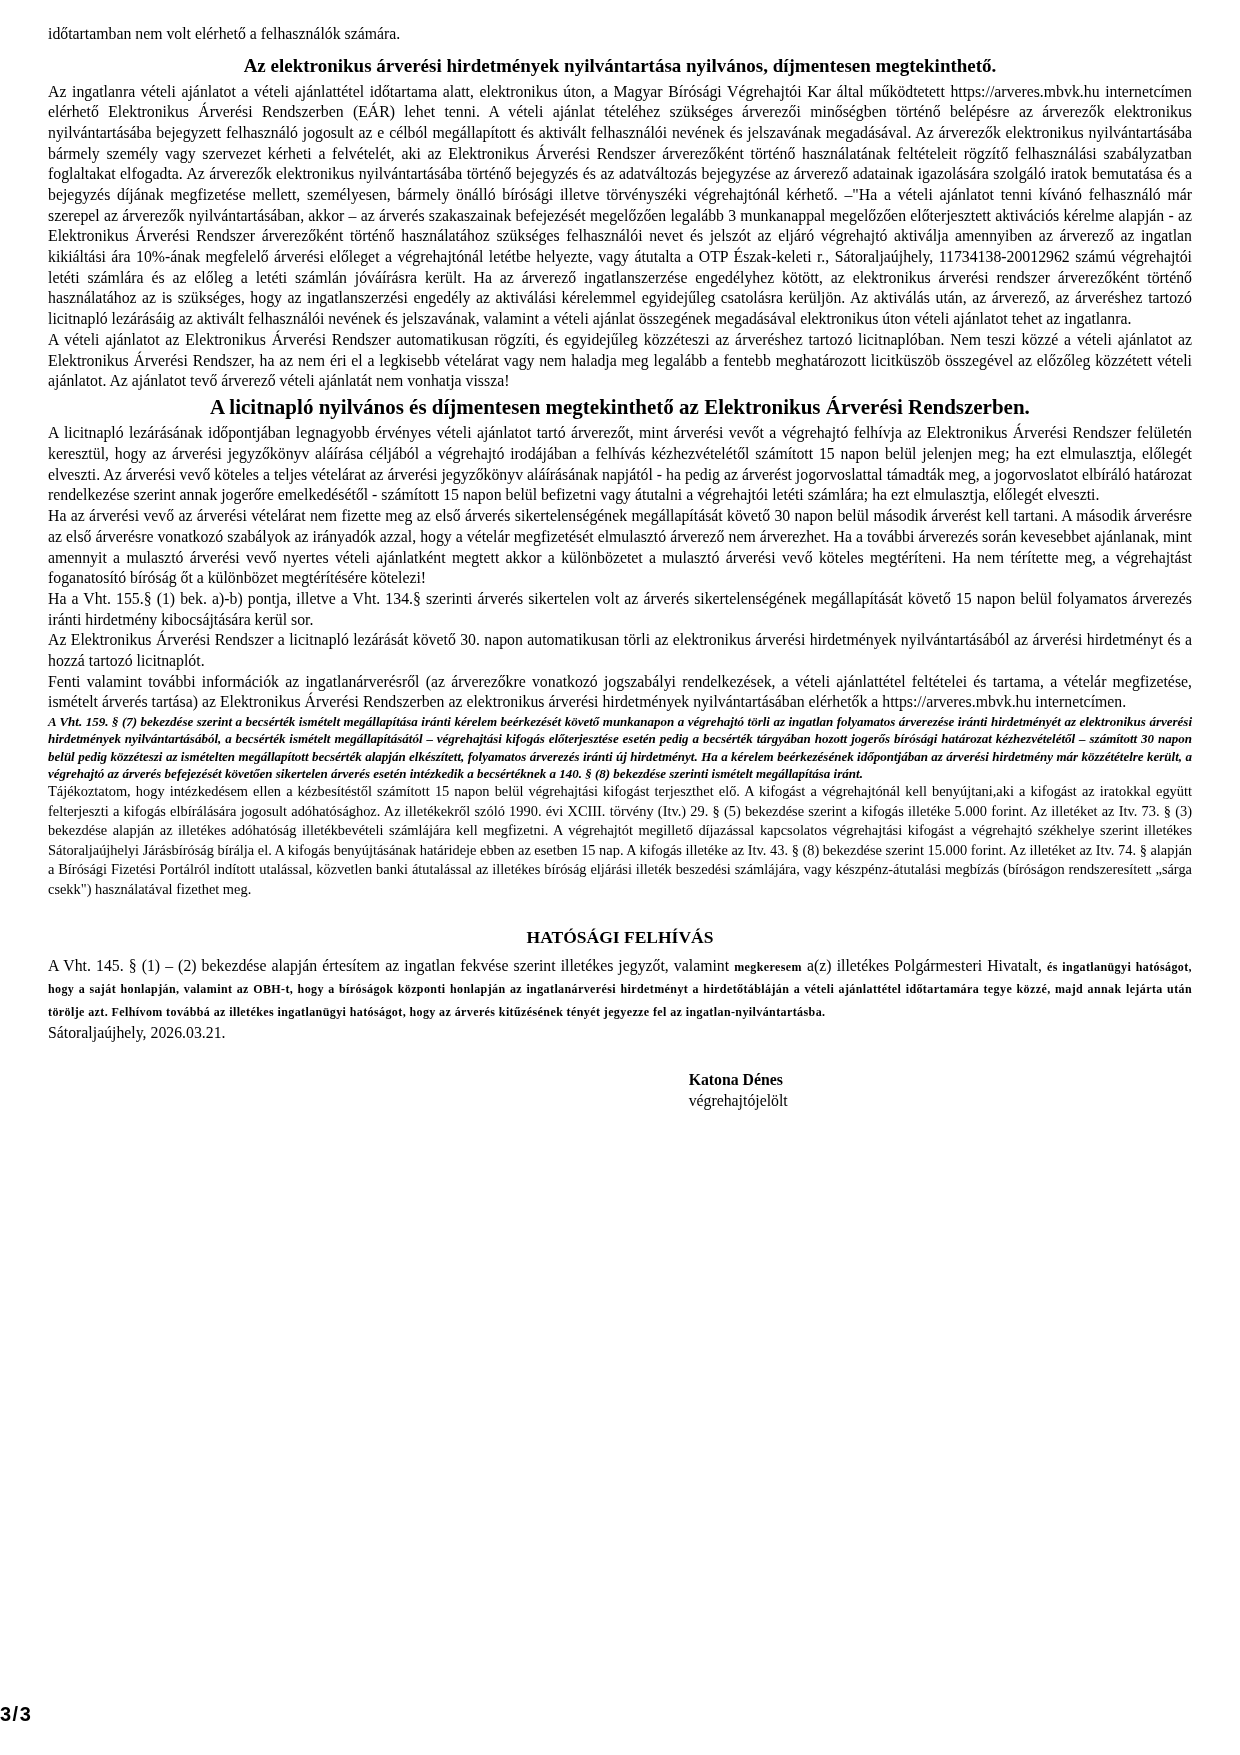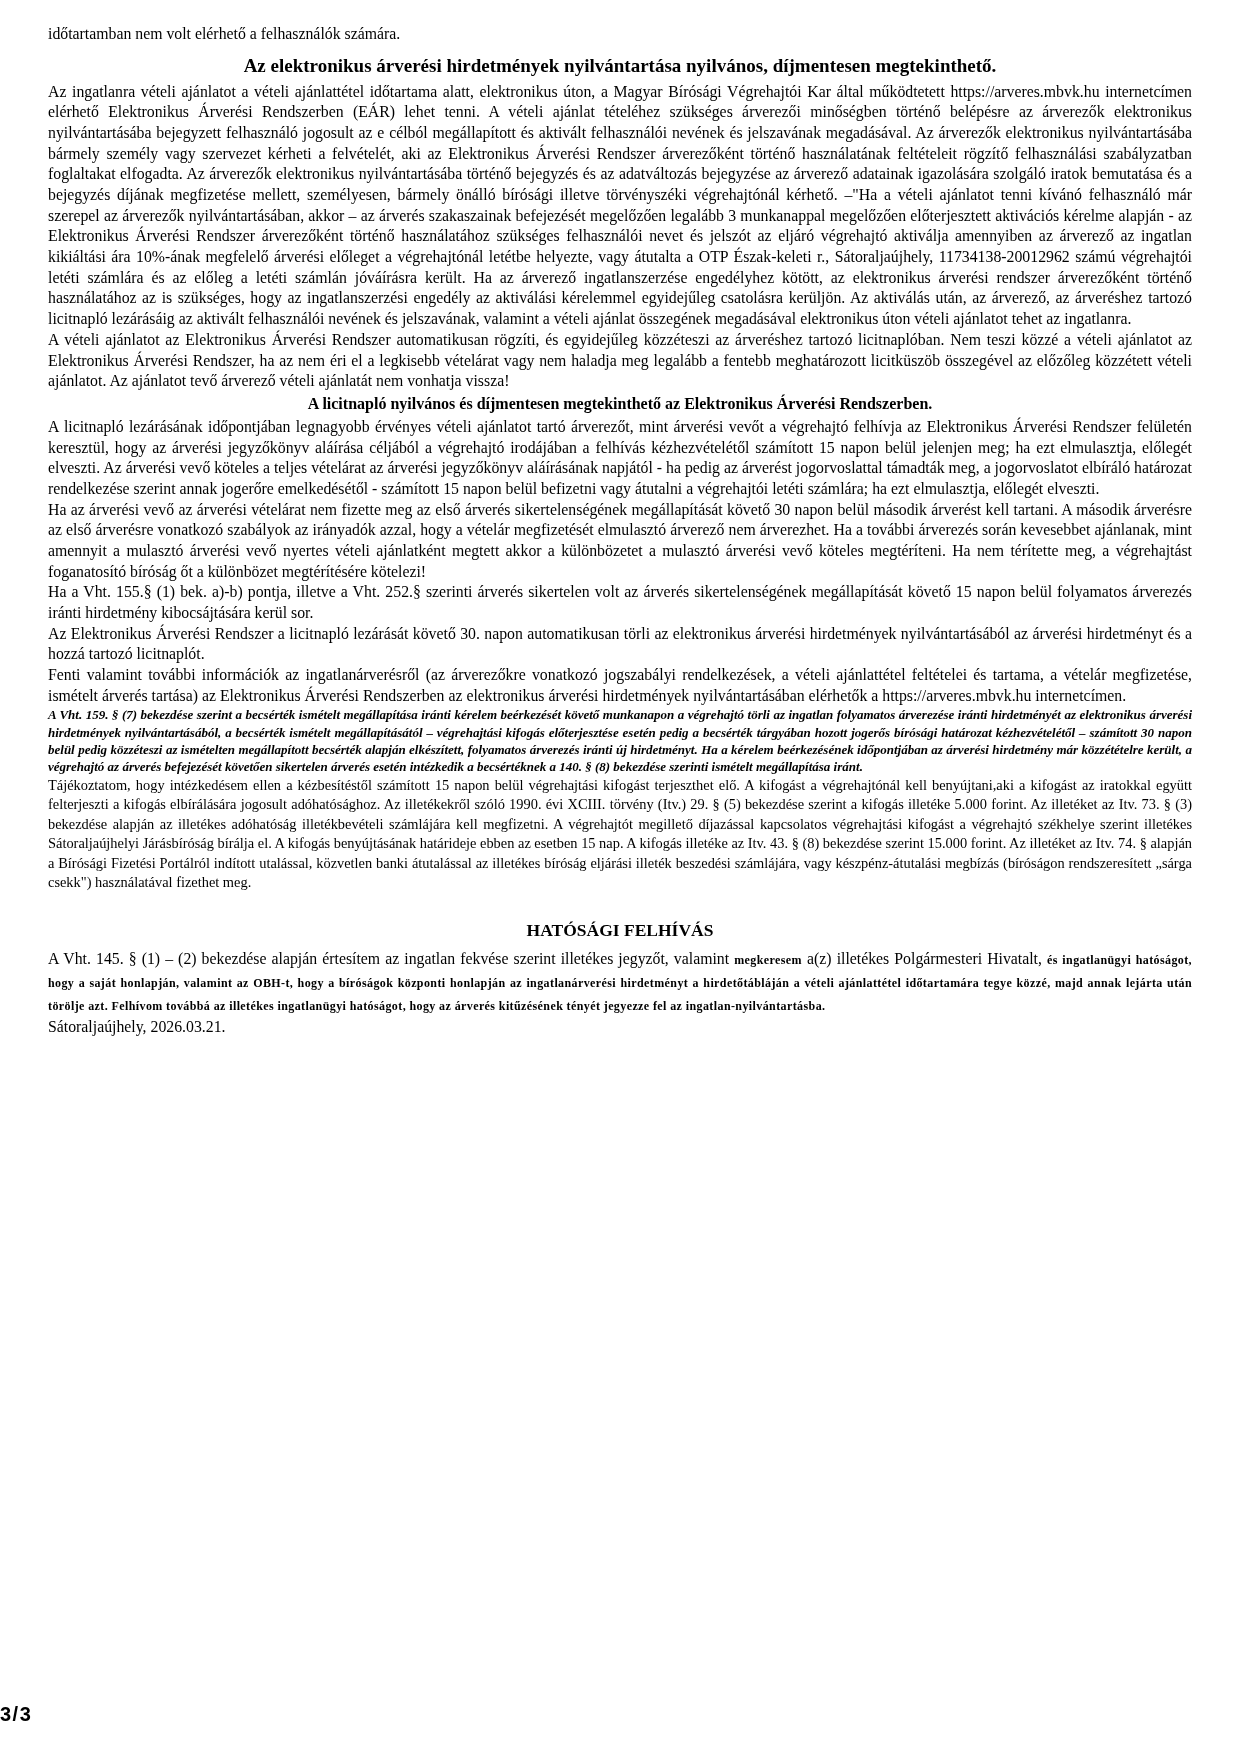--- a/index.html
+++ b/index.html
@@ -12,21 +12,21 @@
     color: #000000;
     padding: 24px 48px 0 48px;
     font-family: "Liberation Serif", serif;
     font-size: 15.8px;
     line-height: 1.31;
   }
   .doc p { margin: 0; text-align: justify; }
   .continuation { text-align: left; }
   .h-center { text-align: center; font-weight: 700; margin: 13px; }
   .title1 { font-size: 19px; margin: 9px 0 3px 0; }
-  .title2 { font-size: 16px; margin: 2px 0 2px 0; }
+  .title2 { font-size: 21px; margin: 2px 0 2px 0; }
   .vht159 {
     font-style: italic;
     font-weight: 700;
     font-size: 13px;
     line-height: 1.33;
     margin-top: 30px;
   }
   .objection {
     font-size: 14.4px;
     line-height: 1.36;
@@ -69,32 +69,36 @@
 
   <p>A vételi ajánlatot az Elektronikus Árverési Rendszer automatikusan rögzíti, és egyidejűleg közzéteszi az árveréshez tartozó licitnaplóban. Nem teszi közzé a vételi ajánlatot az Elektronikus Árverési Rendszer, ha az nem éri el a legkisebb vételárat vagy nem haladja meg legalább a fentebb meghatározott licitküszöb összegével az előzőleg közzétett vételi ajánlatot. Az ajánlatot tevő árverező vételi ajánlatát nem vonhatja vissza!</p>
 
   <h2 class="h-center title2">A licitnapló nyilvános és díjmentesen megtekinthető az Elektronikus Árverési Rendszerben.</h2>
 
   <p>A licitnapló lezárásának időpontjában legnagyobb érvényes vételi ajánlatot tartó árverezőt, mint árverési vevőt a végrehajtó felhívja az Elektronikus Árverési Rendszer felületén keresztül, hogy az árverési jegyzőkönyv aláírása céljából a végrehajtó irodájában a felhívás kézhezvételétől számított 15 napon belül jelenjen meg; ha ezt elmulasztja, előlegét elveszti. Az árverési vevő köteles a teljes vételárat az árverési jegyzőkönyv aláírásának napjától - ha pedig az árverést jogorvoslattal támadták meg, a jogorvoslatot elbíráló határozat rendelkezése szerint annak jogerőre emelkedésétől - számított 15 napon belül befizetni vagy átutalni a végrehajtói letéti számlára; ha ezt elmulasztja, előlegét elveszti.</p>
 
 
   <p>Ha az árverési vevő az árverési vételárat nem fizette meg az első árverés sikertelenségének megállapítását követő 30 napon belül második árverést kell tartani. A második árverésre az első árverésre vonatkozó szabályok az irányadók azzal, hogy a vételár megfizetését elmulasztó árverező nem árverezhet. Ha a további árverezés során kevesebbet ajánlanak, mint amennyit a mulasztó árverési vevő nyertes vételi ajánlatként megtett akkor a különbözetet a mulasztó árverési vevő köteles megtéríteni. Ha nem térítette meg, a végrehajtást foganatosító bíróság őt a különbözet megtérítésére kötelezi!</p>
 
-  <p>Ha a Vht. 155.§ (1) bek. a)-b) pontja, illetve a Vht. 252.§ szerinti árverés sikertelen volt az árverés sikertelenségének megállapítását követő 15 napon belül folyamatos árverezés iránti hirdetmény kibocsájtására kerül sor.</p>
+  <p>Ha a Vht. 155.§ (1) bek. a)-b) pontja, illetve a Vht. 134.§ szerinti árverés sikertelen volt az árverés sikertelenségének megállapítását követő 15 napon belül folyamatos árverezés iránti hirdetmény kibocsájtására kerül sor.</p>
 
   <p>Az Elektronikus Árverési Rendszer a licitnapló lezárását követő 30. napon automatikusan törli az elektronikus árverési hirdetmények nyilvántartásából az árverési hirdetményt és a hozzá tartozó licitnaplót.</p>
 
   <p>Fenti valamint további információk az ingatlanárverésről (az árverezőkre vonatkozó jogszabályi rendelkezések, a vételi ajánlattétel feltételei és tartama, a vételár megfizetése, ismételt árverés tartása) az Elektronikus Árverési Rendszerben az elektronikus árverési hirdetmények nyilvántartásában elérhetők a https://arveres.mbvk.hu internetcímen.</p>
 
   <p class="vht159">A Vht. 159. § (7) bekezdése szerint a becsérték ismételt megállapítása iránti kérelem beérkezését követő munkanapon a végrehajtó törli az ingatlan folyamatos árverezése iránti hirdetményét az elektronikus árverési hirdetmények nyilvántartásából, a becsérték ismételt megállapításától – végrehajtási kifogás előterjesztése esetén pedig a becsérték tárgyában hozott jogerős bírósági határozat kézhezvételétől – számított 30 napon belül pedig közzéteszi az ismételten megállapított becsérték alapján elkészített, folyamatos árverezés iránti új hirdetményt. Ha a kérelem beérkezésének időpontjában az árverési hirdetmény már közzétételre került, a végrehajtó az árverés befejezését követően sikertelen árverés esetén intézkedik a becsértéknek a 140. § (8) bekezdése szerinti ismételt megállapítása iránt.</p>
 
   <p class="objection">Tájékoztatom, hogy intézkedésem ellen a kézbesítéstől számított 15 napon belül végrehajtási kifogást terjeszthet elő. A kifogást a végrehajtónál kell benyújtani,aki a kifogást az iratokkal együtt felterjeszti a kifogás elbírálására jogosult adóhatósághoz. Az illetékekről szóló 1990. évi XCIII. törvény (Itv.) 29. § (5) bekezdése szerint a kifogás illetéke 5.000 forint. Az illetéket az Itv. 73. § (3) bekezdése alapján az illetékes adóhatóság illetékbevételi számlájára kell megfizetni. A végrehajtót megillető díjazással kapcsolatos végrehajtási kifogást a végrehajtó székhelye szerint illetékes Sátoraljaújhelyi Járásbíróság bírálja el. A kifogás benyújtásának határideje ebben az esetben 15 nap. A kifogás illetéke az Itv. 43. § (8) bekezdése szerint 15.000 forint. Az illetéket az Itv. 74. § alapján a Bírósági Fizetési Portálról indított utalással, közvetlen banki átutalással az illetékes bíróság eljárási illeték beszedési számlájára, vagy készpénz-átutalási megbízás (bíróságon rendszeresített „sárga csekk") használatával fizethet meg.</p>
 
   <h2 class="h-center felhivas-title">HATÓSÁGI FELHÍVÁS</h2>
 
   <p class="felhivas-para"><span>A Vht. 145. § (1) – (2) bekezdése alapján értesítem az ingatlan fekvése szerint illetékes jegyzőt, valamint </span><span class="seg-bold">megkeresem</span><span> a(z)  illetékes Polgármesteri Hivatalt, </span><span class="seg-bold">és ingatlanügyi hatóságot, hogy a saját honlapján, valamint az OBH-t, hogy a bíróságok központi honlapján az ingatlanárverési hirdetményt a hirdetőtábláján a vételi ajánlattétel időtartamára tegye közzé, majd annak lejárta után törölje azt. Felhívom továbbá az illetékes ingatlanügyi hatóságot, hogy az árverés kitűzésének tényét jegyezze fel az ingatlan-nyilvántartásba.</span></p>
 
   <p class="date-line">Sátoraljaújhely, 2026.03.21.</p>
 
+  <div class="signature-block">
+    <p class="sig-name">Katona Dénes</p>
+    <p class="sig-title">végrehajtójelölt</p>
+  </div>
 
   <div class="page-footer">3/3</div>
 
 </div>
 
 </body></html>

